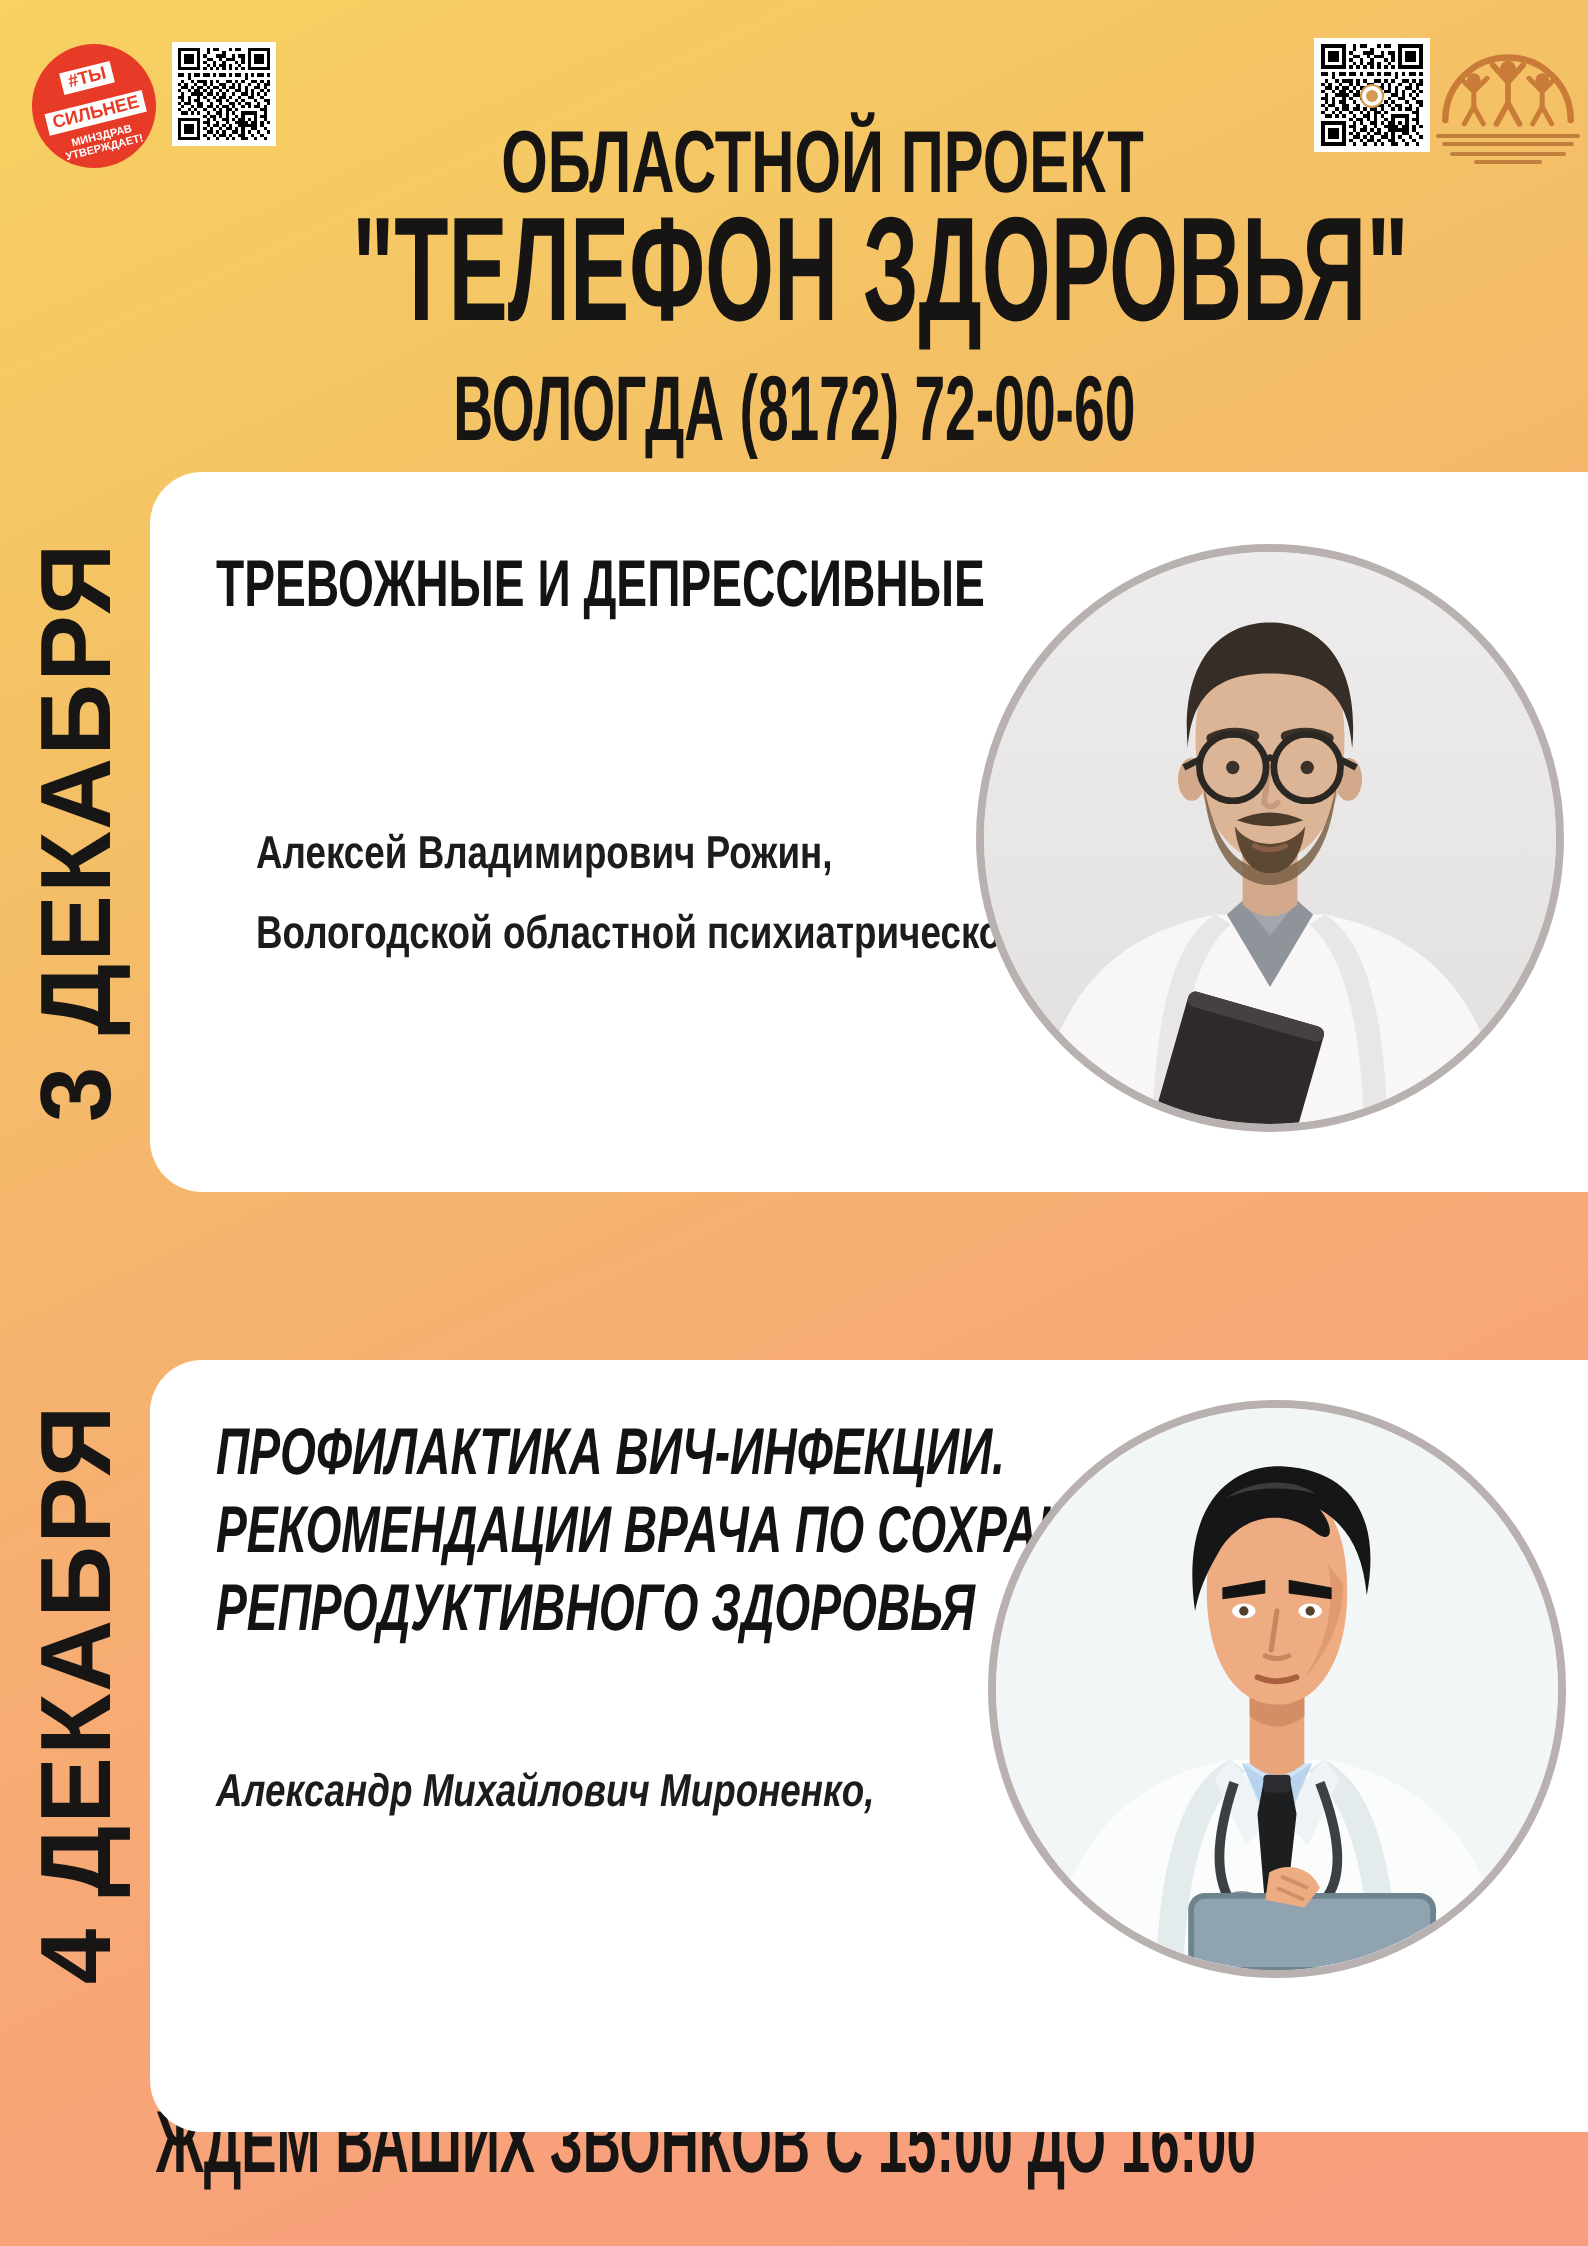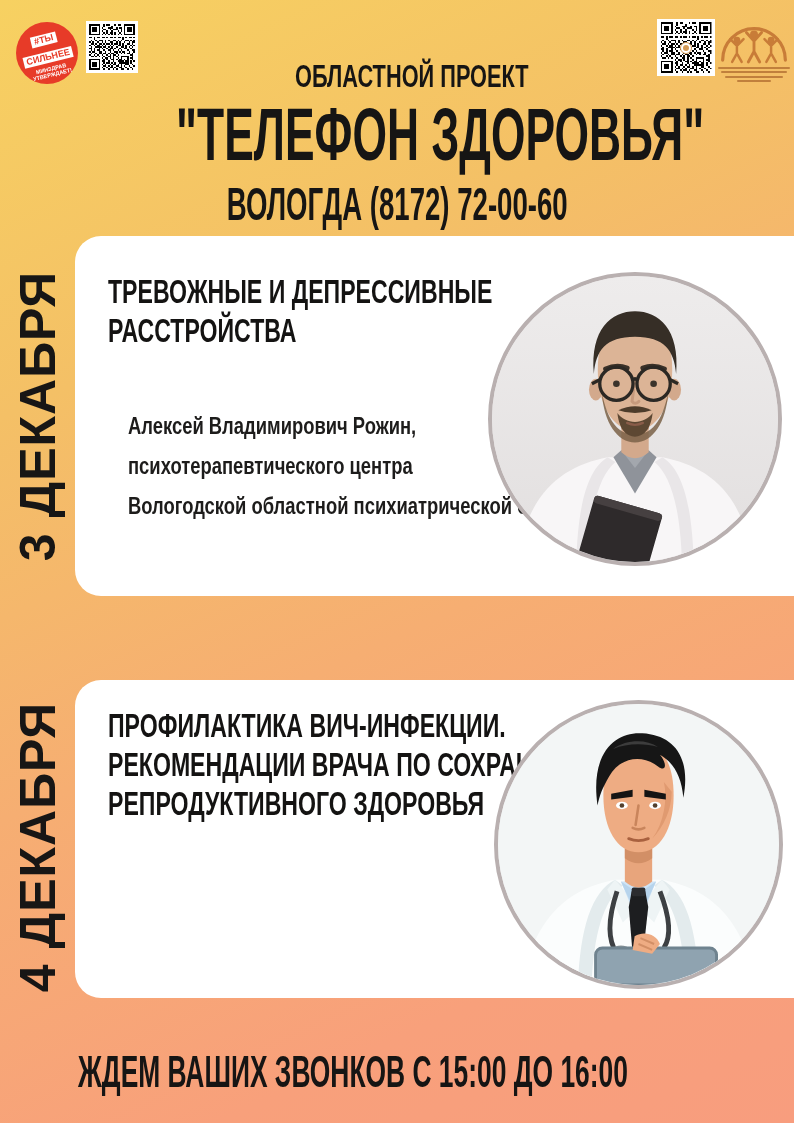--- a/index.html
+++ b/index.html
@@ -6,32 +6,32 @@
   body{font-family:"Liberation Sans", sans-serif; background:#888;}
   .poster{
     position:relative; width:794px; height:1123px; overflow:hidden;
     background:linear-gradient(155deg,#f7d161 0%,#f4c066 28%,#f6ae72 55%,#f8a07b 82%,#f89d7e 100%);
     color:#161514;
   }
   .cline{position:absolute; left:0; right:0; text-align:center; white-space:nowrap; font-weight:bold; line-height:1;}
   .sq{display:inline-block; transform-origin:center; white-space:nowrap;}
   .sq-l{display:inline-block; transform-origin:left center; white-space:nowrap;}
 
-  .t-label{top:60px; font-size:32px;margin-left:29px;}
+  .t-label{top:60px; font-size:44px;margin-left:29px;}
   .t-label .sq{transform:scaleX(.68);}
   .t-main{top:98px; font-size:74px;}
   .t-main .sq{transform:scaleX(.60);}
   .t-vologda{top:181px; font-size:46px;}
   .t-vologda .sq{transform:scaleX(.60);}
   .t-cherepovets{top:613px; font-size:46px;}
   .t-cherepovets .sq{transform:scaleX(.60);}
 
   .card{position:absolute; left:75px; right:0; background:#ffffff; border-radius:26px 0 0 26px; z-index:1;}
   .card1{top:236px; height:360px;}
-  .card2{top:680px; height:318px;}
+  .card2{top:680px; height:386px;font-style:italic;}
   .card-inner{position:relative; width:100%; height:100%;}
 
   .topic{position:absolute; left:33px; font-weight:bold; font-size:33px; line-height:39px; color:#141312;}
   .card1 .topic{top:36px;}
   .card2 .topic{top:26px;}
   .topic div{white-space:nowrap;}
   .topic .sq-l{transform:scaleX(.70);}
 
   .docinfo{position:absolute; left:33px; font-weight:bold; font-size:23px; line-height:40px; color:#1d1c1b;}
   .card1 .docinfo{top:170px;margin-left:20px;}
@@ -167,25 +167,23 @@
   <div class="cline t-vologda"><span class="sq">ВОЛОГДА (8172) 72-00-60</span></div>
 
   <div class="date-wrap date1">
     <span class="date-text">3 ДЕКАБРЯ</span>
   </div>
 
   <div class="card card1">
     <div class="card-inner">
       <div class="topic">
         <div><span class="sq-l">ТРЕВОЖНЫЕ И ДЕПРЕССИВНЫЕ</span></div>
-        <div><span class="sq-l">РАССТРОЙСТВА</span></div>
       </div>
       <div class="docinfo">
         <div><span class="sq-l">Алексей Владимирович Рожин,</span></div>
-        <div><span class="sq-l">психотерапевтического центра</span></div>
         <div><span class="sq-l">Вологодской областной психиатрической больницы</span></div>
       </div>
       <div class="photo-circle">
         <svg viewBox="0 0 292 292">
           <defs>
             <linearGradient id="bg1" x1="0" y1="0" x2="0" y2="1">
               <stop offset="0" stop-color="#eeecec"></stop>
                 <stop offset="1" stop-color="#e2dfdf"></stop>
             </linearGradient>
           </defs>
@@ -245,20 +243,21 @@
   </div>
 
   <div class="card card2">
     <div class="card-inner">
       <div class="topic">
         <div><span class="sq-l">ПРОФИЛАКТИКА ВИЧ-ИНФЕКЦИИ.</span></div>
         <div><span class="sq-l">РЕКОМЕНДАЦИИ ВРАЧА ПО СОХРАНЕНИЮ</span></div>
         <div><span class="sq-l">РЕПРОДУКТИВНОГО ЗДОРОВЬЯ</span></div>
       </div>
       <div class="docinfo">
+        <div><span class="sq-l">Александр Михайлович Мироненко,</span></div>
       </div>
       <div class="photo-circle">
         <svg viewBox="0 0 288 288">
           <rect width="288" height="288" fill="#f3f6f6"></rect>
 
           <path d="M24 288 C38 212 78 188 120 180 L168 180 C210 188 250 212 264 288 Z" fill="#fbfdfd"></path>
           <path d="M120 180 C96 192 84 230 82 288 L96 288 C98 236 108 202 128 186 Z" fill="#e3ebed"></path>
           <path d="M168 180 C192 192 204 230 206 288 L192 288 C190 236 180 202 160 186 Z" fill="#e3ebed"></path>
 
           <path d="M120 180 L144 208 L128 224 L112 190 Z" fill="#eef4f5"></path>

